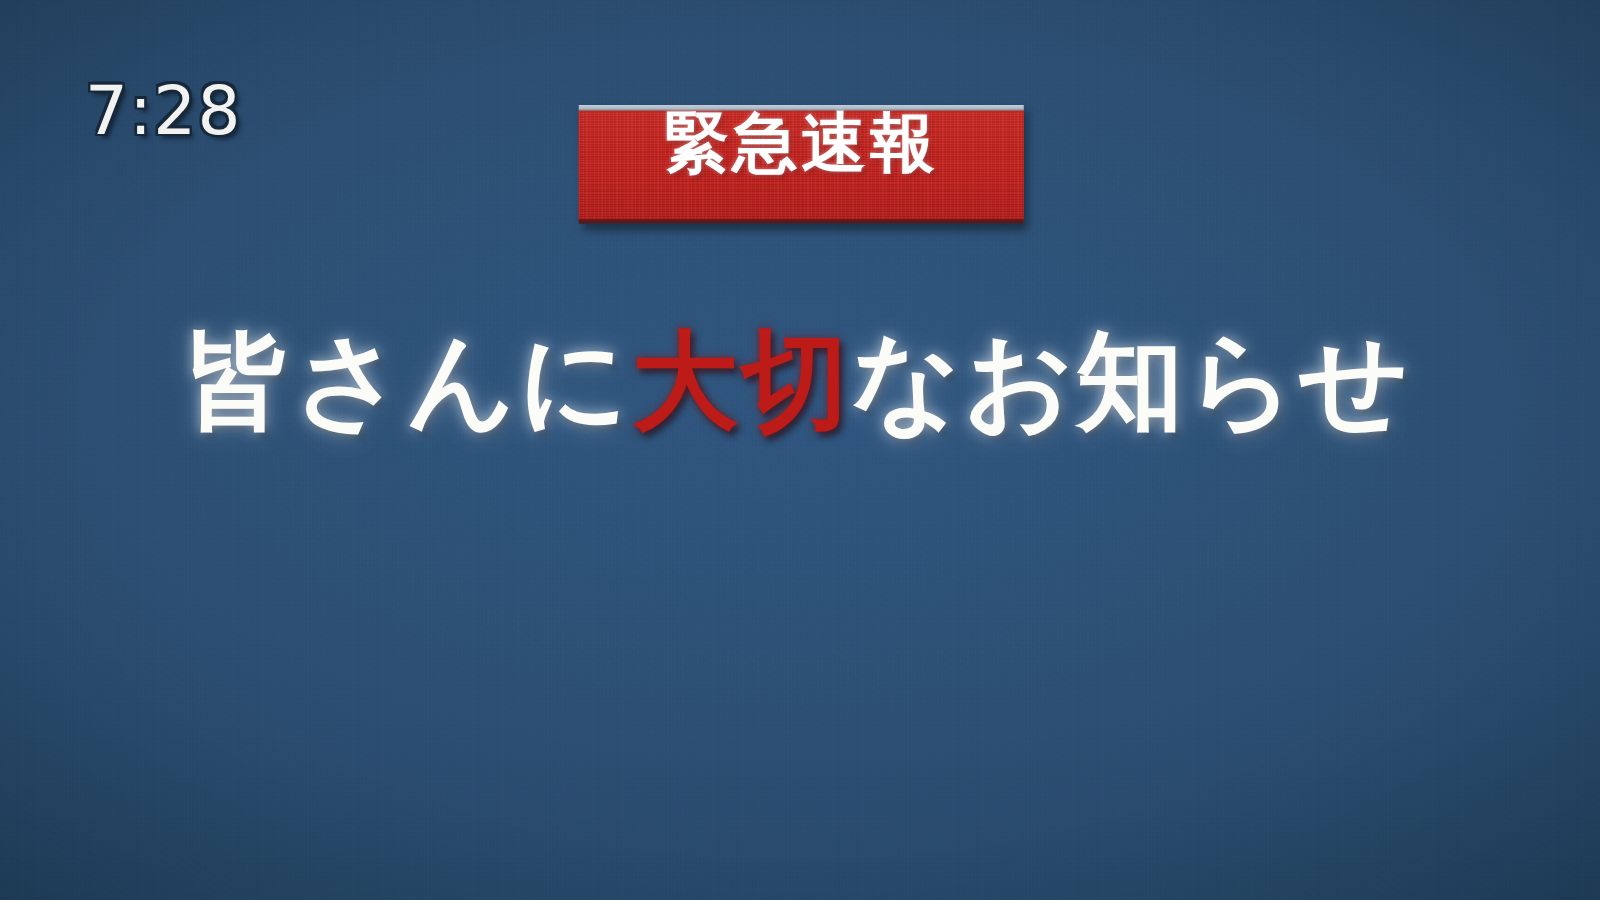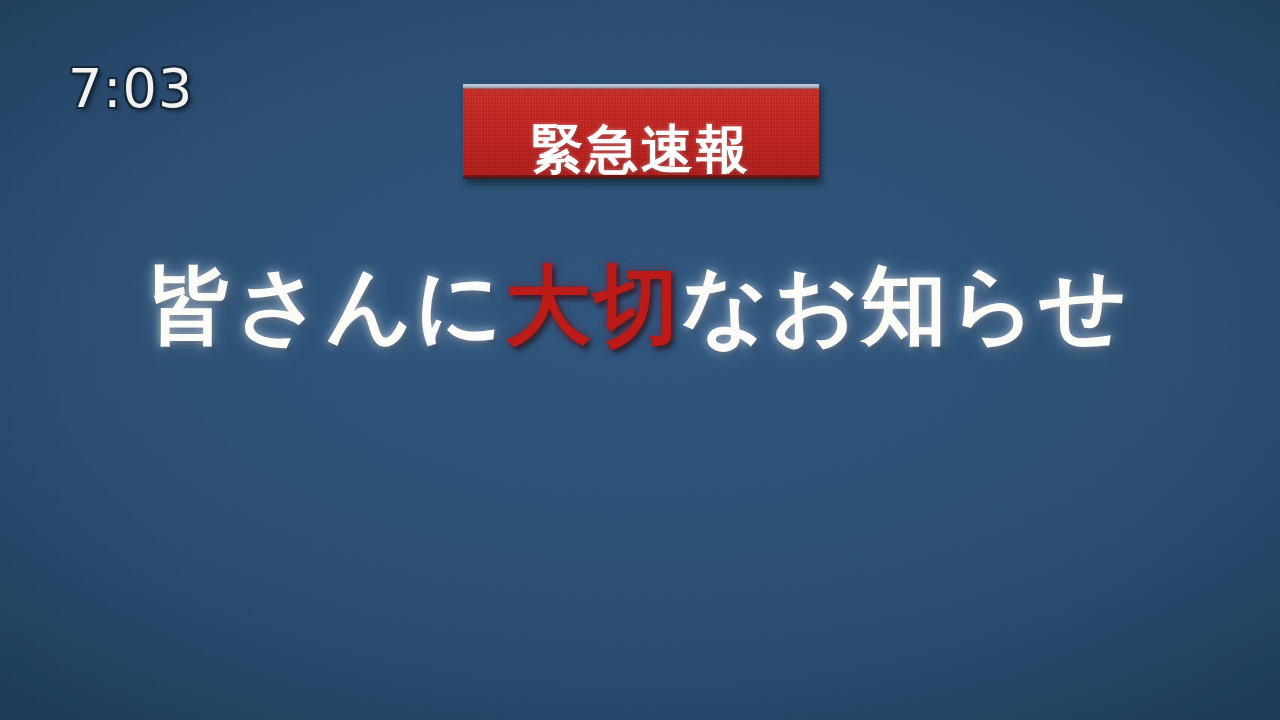--- a/index.html
+++ b/index.html
@@ -84,21 +84,21 @@
   }
   #banner-body {
     position: absolute;
     left: 0; top: 5px; right: 0; bottom: 4px;
     background-color: #c42420;
     background-image:
       repeating-linear-gradient(0deg, rgba(255,255,255,.045) 0 1px, rgba(0,0,0,.05) 1px 2px),
       repeating-linear-gradient(90deg, rgba(255,255,255,.03) 0 1px, rgba(0,0,0,.04) 1px 3px),
       linear-gradient(180deg, #cd2a24 0%, #c21f1b 55%, #b41b18 100%);
     display: flex;
-    align-items: flex-end;
+    align-items: flex-start;
     justify-content: center;
   }
   #banner-bottom-edge {
     position: absolute;
     left: 0; right: 0; bottom: 0;
     height: 4px;
     background: linear-gradient(180deg, #7c1512 0%, #3b1d24 100%);
   }
   #banner-text {
     font-family: "DejaVu Sans", "Liberation Sans", sans-serif;
@@ -171,21 +171,21 @@
 </style>
 </head>
 <body>
 
 <div id="screen">
 
   <div id="bg-base"></div>
   <div id="bg-noise"></div>
   <div id="bg-vignette"></div>
 
-  <div id="clock">7:03</div>
+  <div id="clock">7:28</div>
 
   <div id="banner-wrap">
     <div id="banner-top-edge"></div>
     <div id="banner-body">
       <span id="banner-text">緊急速報</span>
     </div>
     <div id="banner-bottom-edge"></div>
   </div>
 
   <div id="headline">

